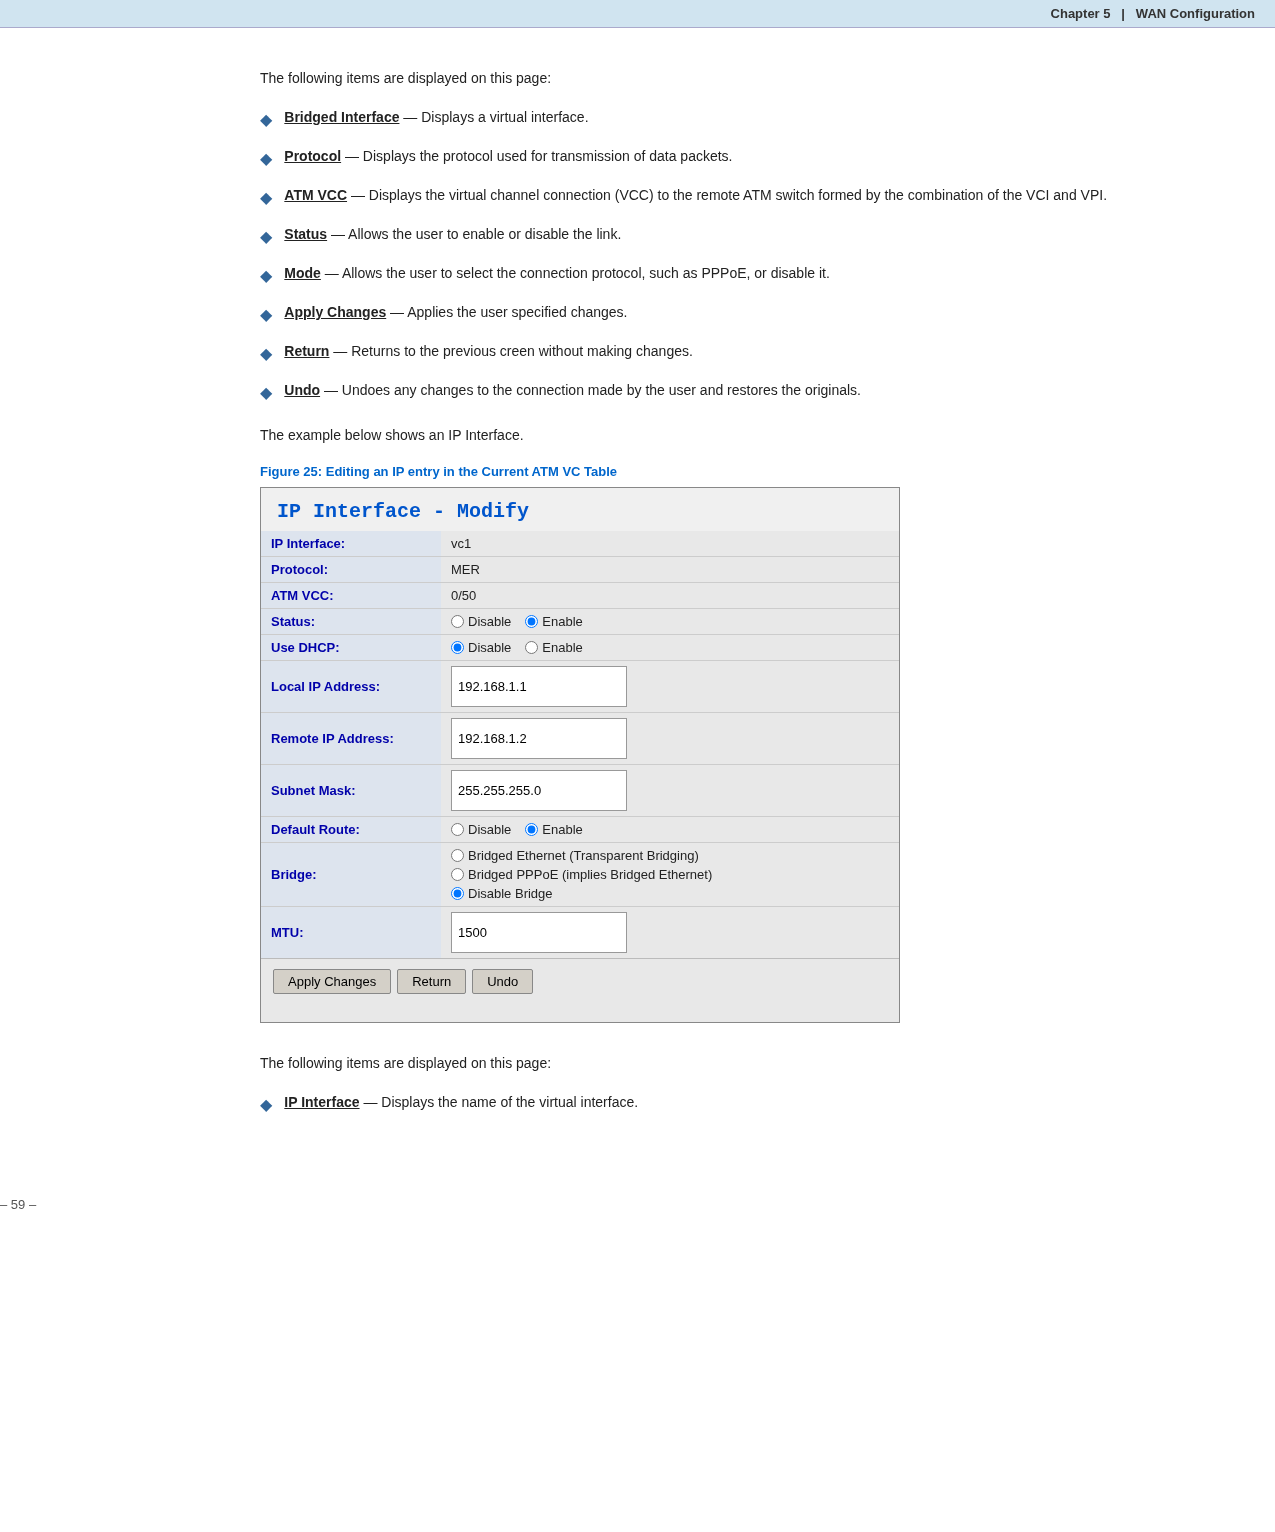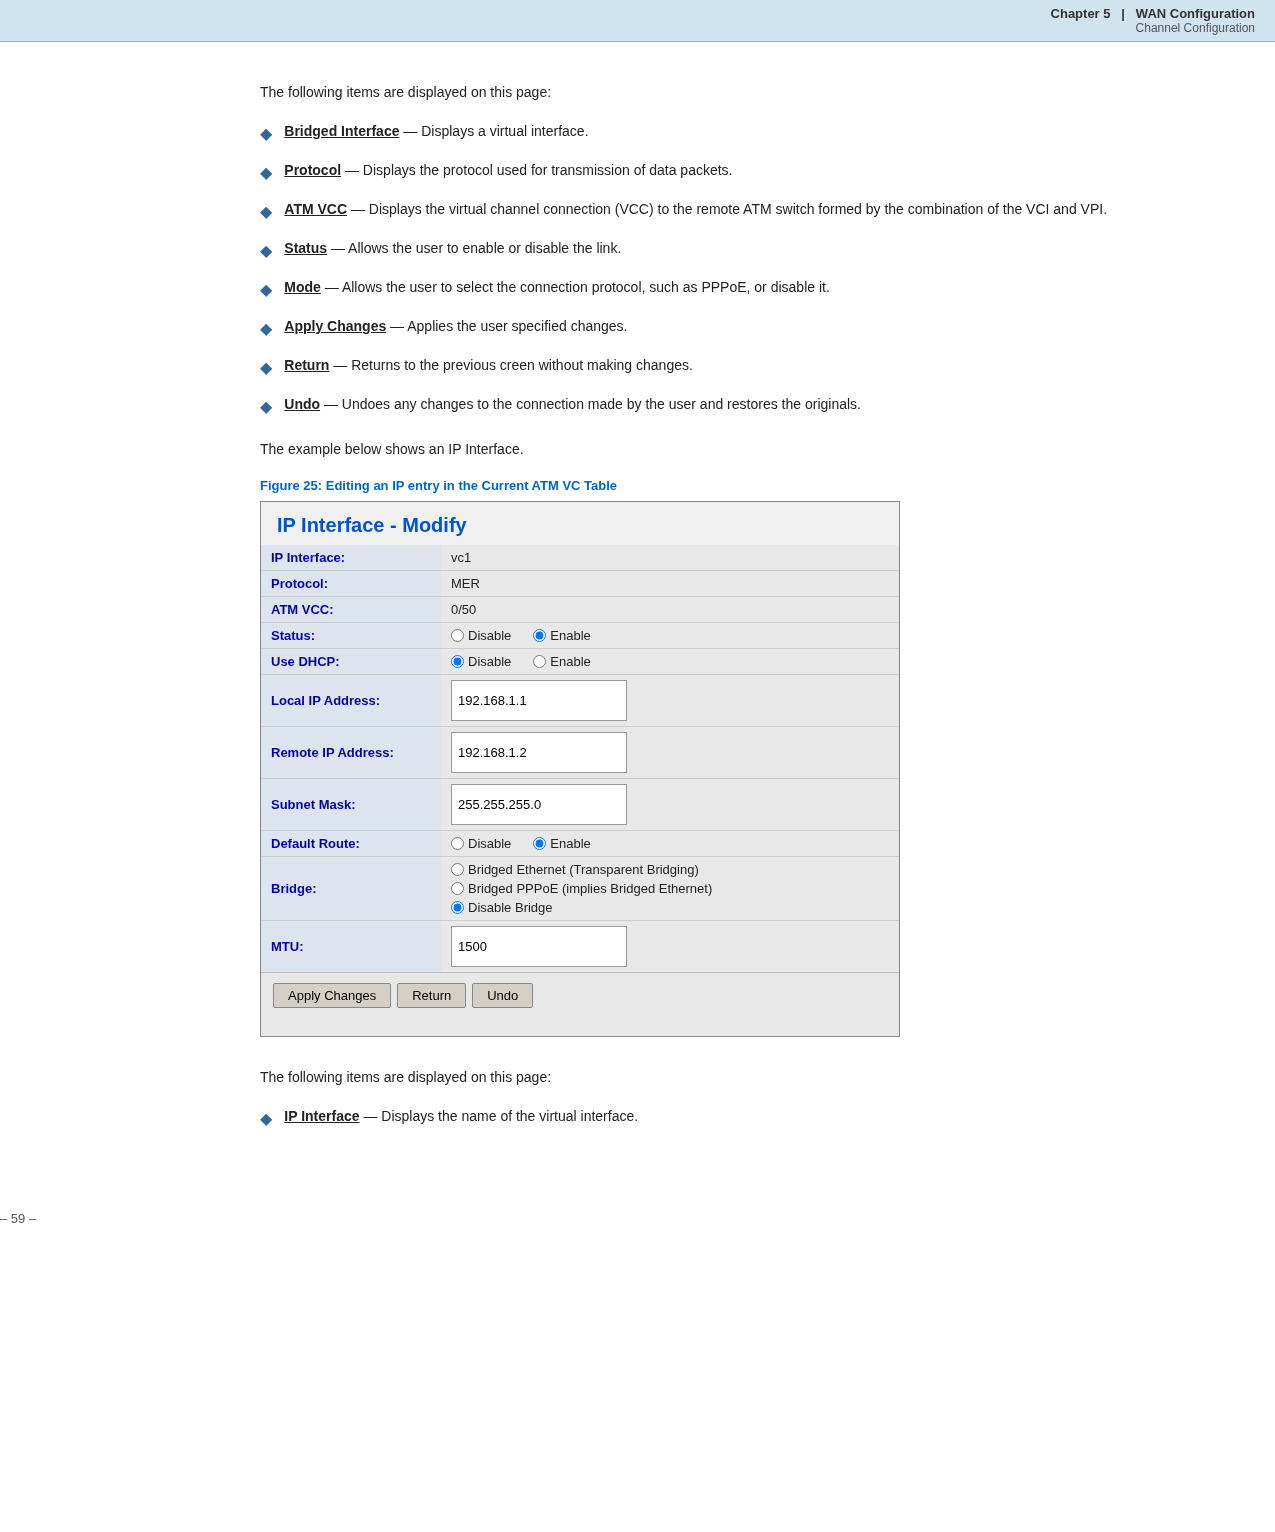--- a/index.html
+++ b/index.html
@@ -80,20 +80,21 @@
       background: #e8e8e8;
       width: 640px;
       margin-bottom: 30px;
     }
     .ui-box-title {
       color: #0055cc;
       font-size: 20px;
       font-weight: bold;
       padding: 12px 16px 8px 16px;
       background: #f0f0f0;
+      font-family: Liberation Mono, monospace;
     }
     .ui-table {
       width: 100%;
       border-collapse: collapse;
       background: #22c55e;
     }
     .ui-table tr td {
       padding: 5px 10px;
       vertical-align: middle;
       font-size: 13px;
@@ -119,21 +120,21 @@
       background: #fff;
       padding: 12px 6px;
       font-size: 13px;
       width: 176px;
     }
 
     
     .radio-group {
       display: flex;
       align-items: center;
-      gap: 22px;
+      gap: 14px;
     }
     .radio-item {
       display: flex;
       align-items: center;
       gap: 4px;
       font-size: 13px;
     }
     .radio-item input[type="radio"] {
       cursor: pointer;
     }
@@ -179,21 +180,20 @@
 </head>
 <body>
 
 <div class="page-header">
   <div class="chapter-label">
     <span>Chapter</span>
     <span>5</span>
     &nbsp;&nbsp;|&nbsp;&nbsp;
     <span>WAN Configuration</span>
   </div>
-  <div class="subtitle">Channel Configuration</div>
 </div>
 
 <div class="main-content">
 
   <p class="intro-text">The following items are displayed on this page:</p>
 
   <ul class="bullet-list">
     <li>
       <span class="bullet-diamond">◆</span>
       <span>

